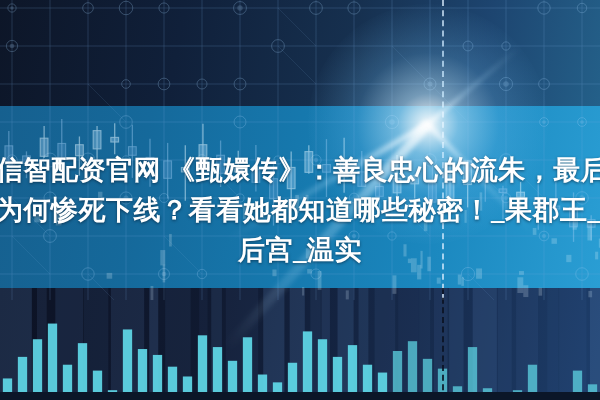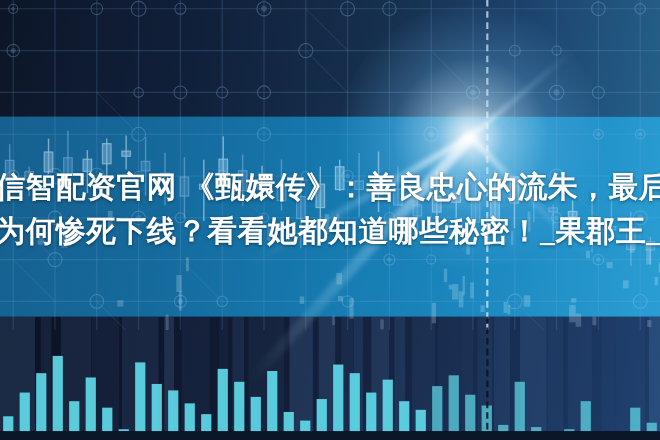--- a/index.html
+++ b/index.html
@@ -460,15 +460,16 @@
 
   <div id="glow-core" style="left: 308px; top: 4px; width: 240px; height: 240px;"></div>
   <div class="ray" id="ray1" style="left: 428px; top: 119px; width: 300px; height: 10px; transform: rotate(132deg); filter: blur(2px);"></div>
   <div class="ray" id="ray2" style="left: 428px; top: 121px; width: 230px; height: 6px; transform: rotate(150deg); filter: blur(2px);"></div>
   <div class="ray" id="ray3" style="left: 428px; top: 121.5px; width: 150px; height: 5px; transform: rotate(46deg); filter: blur(2px);"></div>
   <div class="ray" id="ray4" style="left: 428px; top: 122px; width: 120px; height: 4px; transform: rotate(-40deg); filter: blur(2px);"></div>
 
   <div id="caption">
     <span class="line l1">信智配资官网 《甄嬛传》：善良忠心的流朱，最后</span>
     <span class="line l2">为何惨死下线？看看她都知道哪些秘密！_果郡王_后宫_温</span>
+    <span class="line l3">后宫_温实</span>
   </div>
 
 </div>
 
 </body></html>

